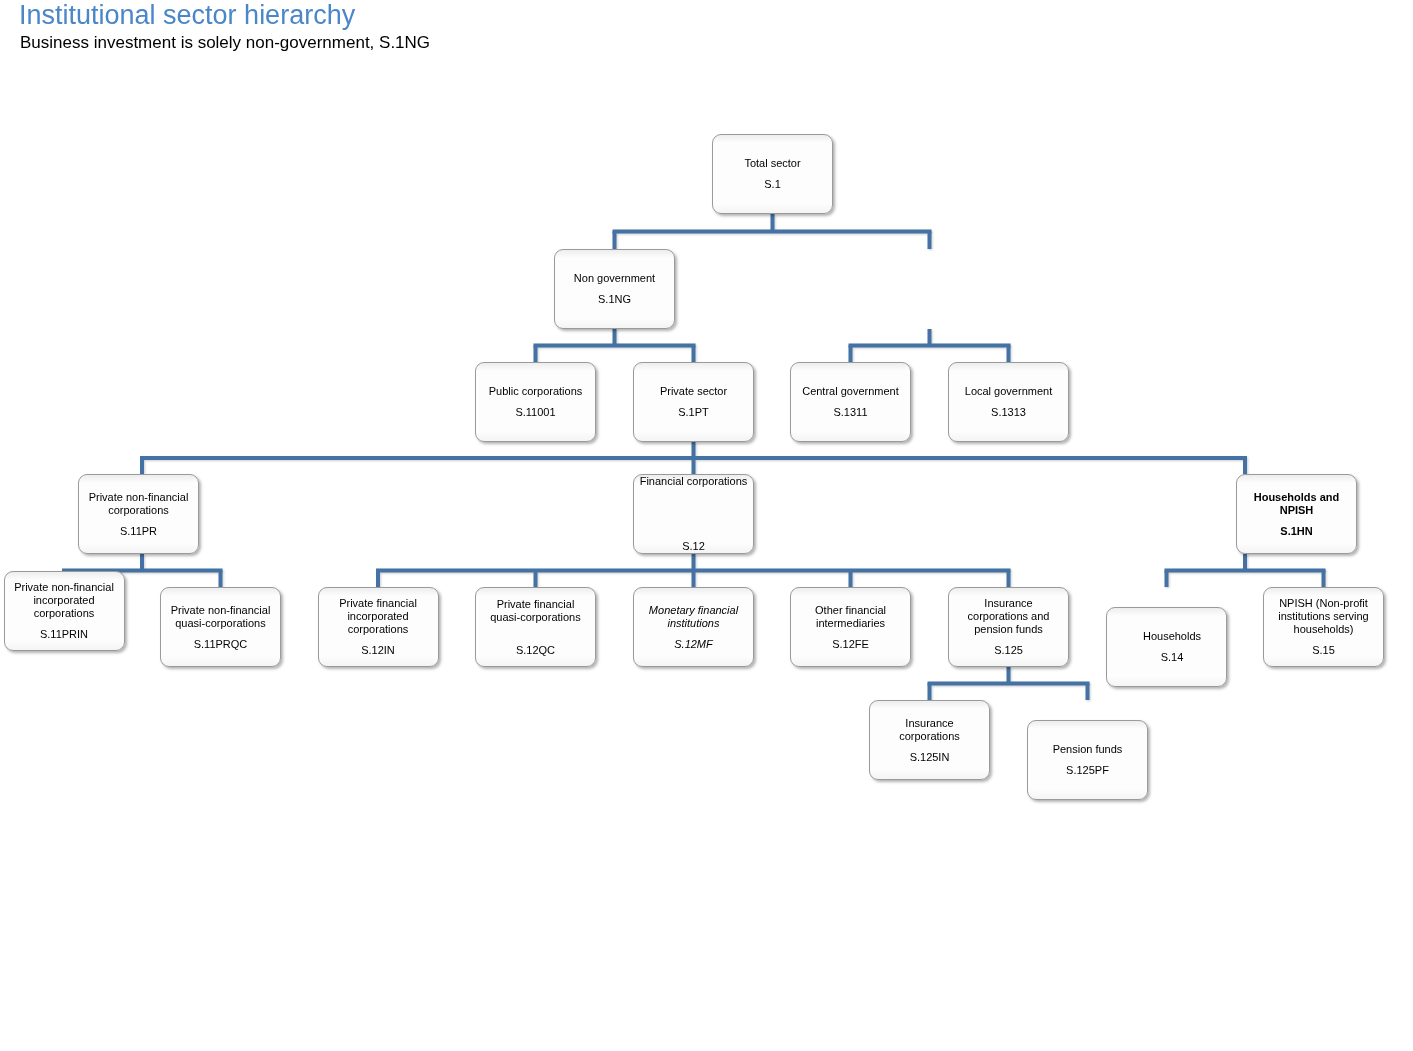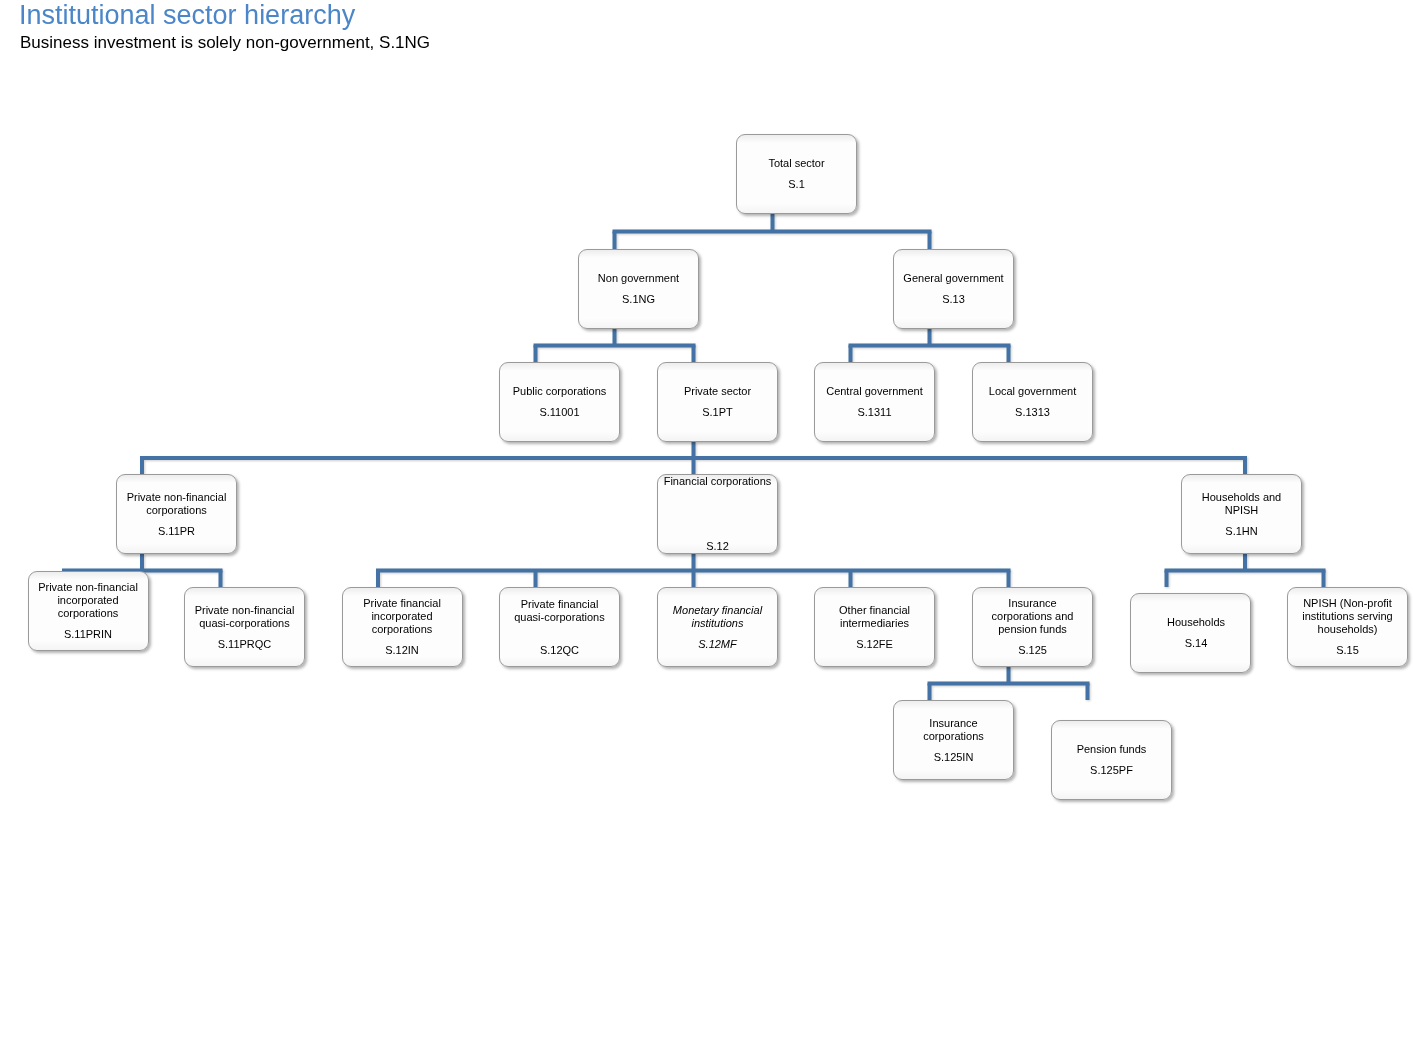--- a/index.html
+++ b/index.html
@@ -48,21 +48,20 @@
     background: linear-gradient(180deg, #ededed 0%, #fdfdfd 10%, #fdfdfd 88%, #f4f4f4 100%);
     border: 1px solid #9a9a9a;
     border-radius: 9px;
     box-shadow: 2px 2px 3px rgba(0,0,0,0.30);
     display: flex;
     flex-direction: column;
     justify-content: center;
     align-items: center;
     text-align: center;
     padding: 4px 5px;
-    margin-left: 24px;
   }
   .node .label {
     font-size: 11px;
     line-height: 13px;
     color: #000000;
   }
   .node .code {
     font-size: 11px;
     line-height: 13px;
     color: #000000;
@@ -117,49 +116,45 @@
       </svg>
 
   <div class="node" style="left: 712px; top: 134px;">
         <div class="label">Total sector</div>
         <div class="code">S.1</div>
       </div>
       <div class="node" style="left: 554px; top: 249px;">
         <div class="label">Non government</div>
         <div class="code">S.1NG</div>
       </div>
-      <div class="node" style="left: 869px; top: 249px;">
-        <div class="label">General government</div>
-        <div class="code">S.13</div>
-      </div>
       <div class="node" style="left: 475px; top: 362px;">
         <div class="label">Public corporations</div>
         <div class="code">S.11001</div>
       </div>
       <div class="node" style="left: 633px; top: 362px;">
         <div class="label">Private sector</div>
         <div class="code">S.1PT</div>
       </div>
       <div class="node" style="left: 790px; top: 362px;">
         <div class="label">Central government</div>
         <div class="code">S.1311</div>
       </div>
       <div class="node" style="left: 948px; top: 362px;">
         <div class="label">Local government</div>
         <div class="code">S.1313</div>
       </div>
-      <div class="node" style="left: 92px; top: 474px;">
+      <div class="node" style="left: 78px; top: 474px;">
         <div class="label">Private non-financial corporations</div>
         <div class="code">S.11PR</div>
       </div>
       <div class="node" style="left: 633px; top: 474px; gap: 44px;">
         <div class="label">Financial corporations</div>
         <div class="code">S.12</div>
       </div>
-      <div class="node" style="left: 1157px; top: 474px;">
+      <div class="node" style="left: 1236px; top: 474px; font-weight: bold;">
         <div class="label">Households and NPISH</div>
         <div class="code">S.1HN</div>
       </div>
       <div class="node" style="left: 3.5px; top: 571px;">
         <div class="label">Private non-financial incorporated corporations</div>
         <div class="code">S.11PRIN</div>
       </div>
       <div class="node" style="left: 160px; top: 587px;">
         <div class="label">Private non-financial quasi-corporations</div>
         <div class="code">S.11PRQC</div>
@@ -177,21 +172,21 @@
         <div class="code">S.12MF</div>
       </div>
       <div class="node" style="left: 790px; top: 587px;">
         <div class="label">Other financial intermediaries</div>
         <div class="code">S.12FE</div>
       </div>
       <div class="node" style="left: 948px; top: 587px;">
         <div class="label">Insurance corporations and pension funds</div>
         <div class="code">S.125</div>
       </div>
-      <div class="node" style="left: 1106px; top: 593px; padding-left: 16px;">
+      <div class="node" style="left: 1106px; top: 607px; padding-left: 16px;">
         <div class="label">Households</div>
         <div class="code">S.14</div>
       </div>
       <div class="node" style="left: 1263px; top: 587px;">
         <div class="label">NPISH (Non-profit institutions serving households)</div>
         <div class="code">S.15</div>
       </div>
       <div class="node" style="left: 869px; top: 700px;">
         <div class="label">Insurance corporations</div>
         <div class="code">S.125IN</div>

